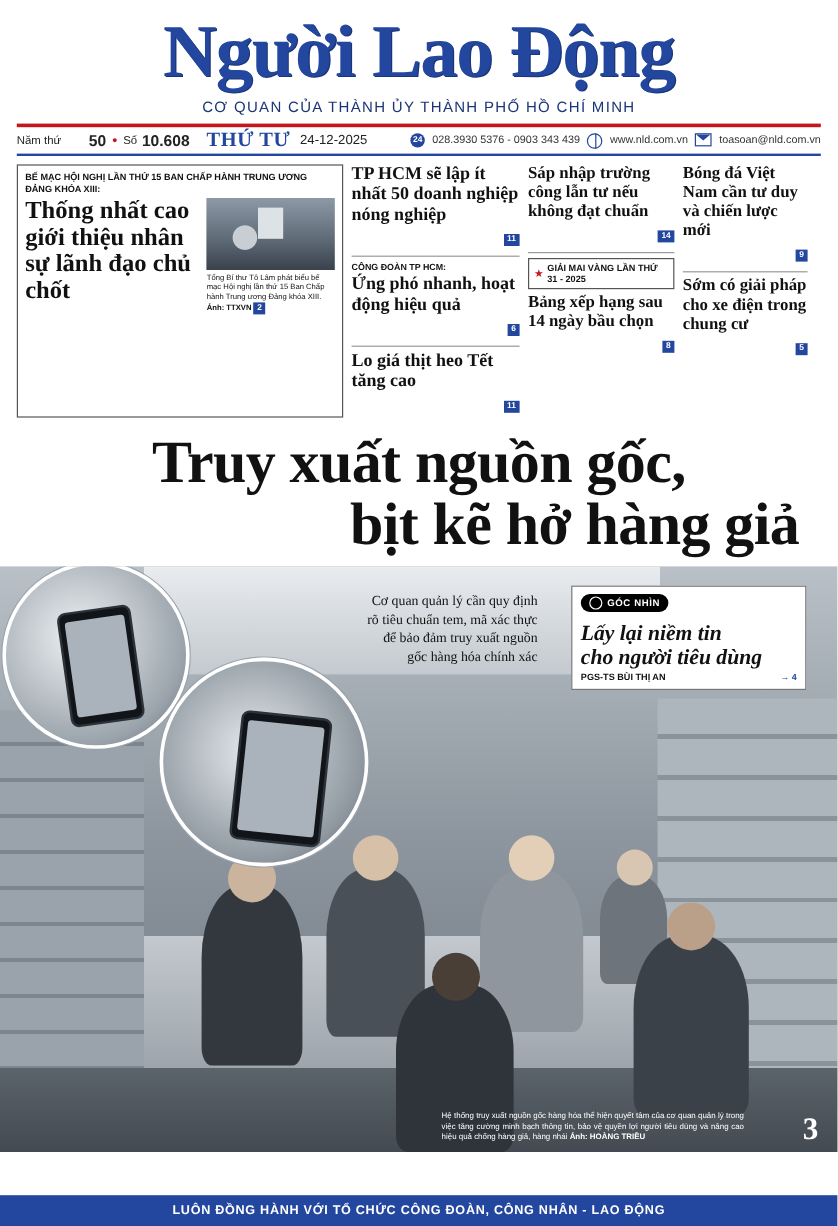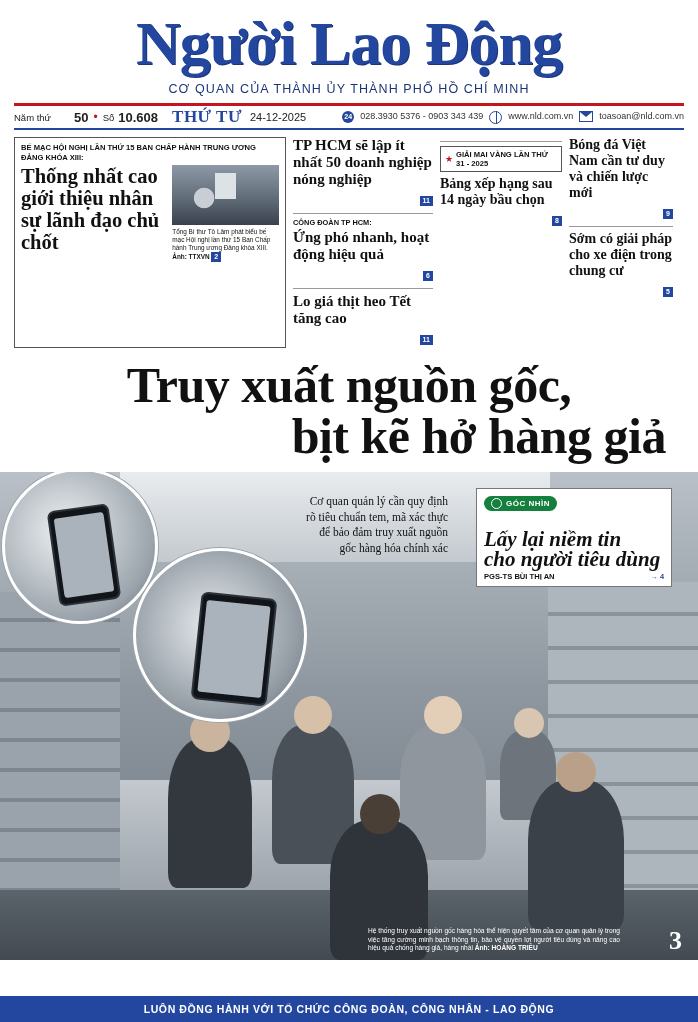--- a/index.html
+++ b/index.html
@@ -179,27 +179,27 @@
   .deck{
     position:absolute;left:300px;top:22px;width:148px;
     font-size:11.5px;line-height:15.5px;text-align:right;color:#111;
     font-family:"Liberation Serif", serif;
   }
   .opinion{
     position:absolute;left:476px;top:16px;width:196px;background:#fff;
     border:1px solid #777;padding:6px 7px 5px 7px;box-sizing:border-box;
   }
   .op-tag{
-    display:inline-flex;align-items:center;gap:4px;background:#15803d;color:#fff;
+    display:inline-flex;align-items:center;gap:4px;background:#000000;color:#fff;
     font-size:8px;font-weight:bold;padding:2px 7px;border-radius:9px;letter-spacing:.5px;
   }
   .op-eye{width:9px;height:9px;border-radius:50%;border:1.4px solid #fff;display:inline-block;}
   .op-head{
     font-family:"Liberation Serif", serif;font-weight:bold;font-style:italic;
-    font-size:21px;line-height:20px;margin-top:16px;
+    font-size:18px;line-height:20px;margin-top:4px;
   }
   .op-by{font-size:7.6px;font-weight:bold;margin-top:3px;display:flex;align-items:center;}
   .op-by .pg{margin-left:auto;font-size:7.4px;color:#23479e;font-weight:bold;}
 
   .hero-cap{
     position:absolute;left:368px;bottom:8px;width:252px;
     font-size:6.6px;line-height:8.2px;color:#fff;text-align:justify;
   }
   .hero-cap b{font-size:6.6px;}
   .pagenum{
@@ -272,20 +272,24 @@
         <div class="pg-right"><span class="pgbox">6</span></div>
       </div>
       <div class="sep"></div>
       <div>
         <div class="hl">Lo giá thịt heo Tết tăng cao</div>
         <div class="pg-right"><span class="pgbox">11</span></div>
       </div>
     </div>
 
     <div class="col-c">
+      <div>
+        <div class="hl small">Sáp nhập trường công lẫn tư nếu không đạt chuẩn</div>
+        <div class="pg-right"><span class="pgbox">14</span></div>
+      </div>
       <div class="sep"></div>
       <div class="award">
         <div class="award-top">
           <span class="star">★</span>
           <span class="award-t">GIẢI MAI VÀNG LẦN THỨ 31 - 2025</span>
         </div>
       </div>
       <div>
         <div class="hl small">Bảng xếp hạng sau 14 ngày bầu chọn</div>
         <div class="pg-right"><span class="pgbox">8</span></div>

